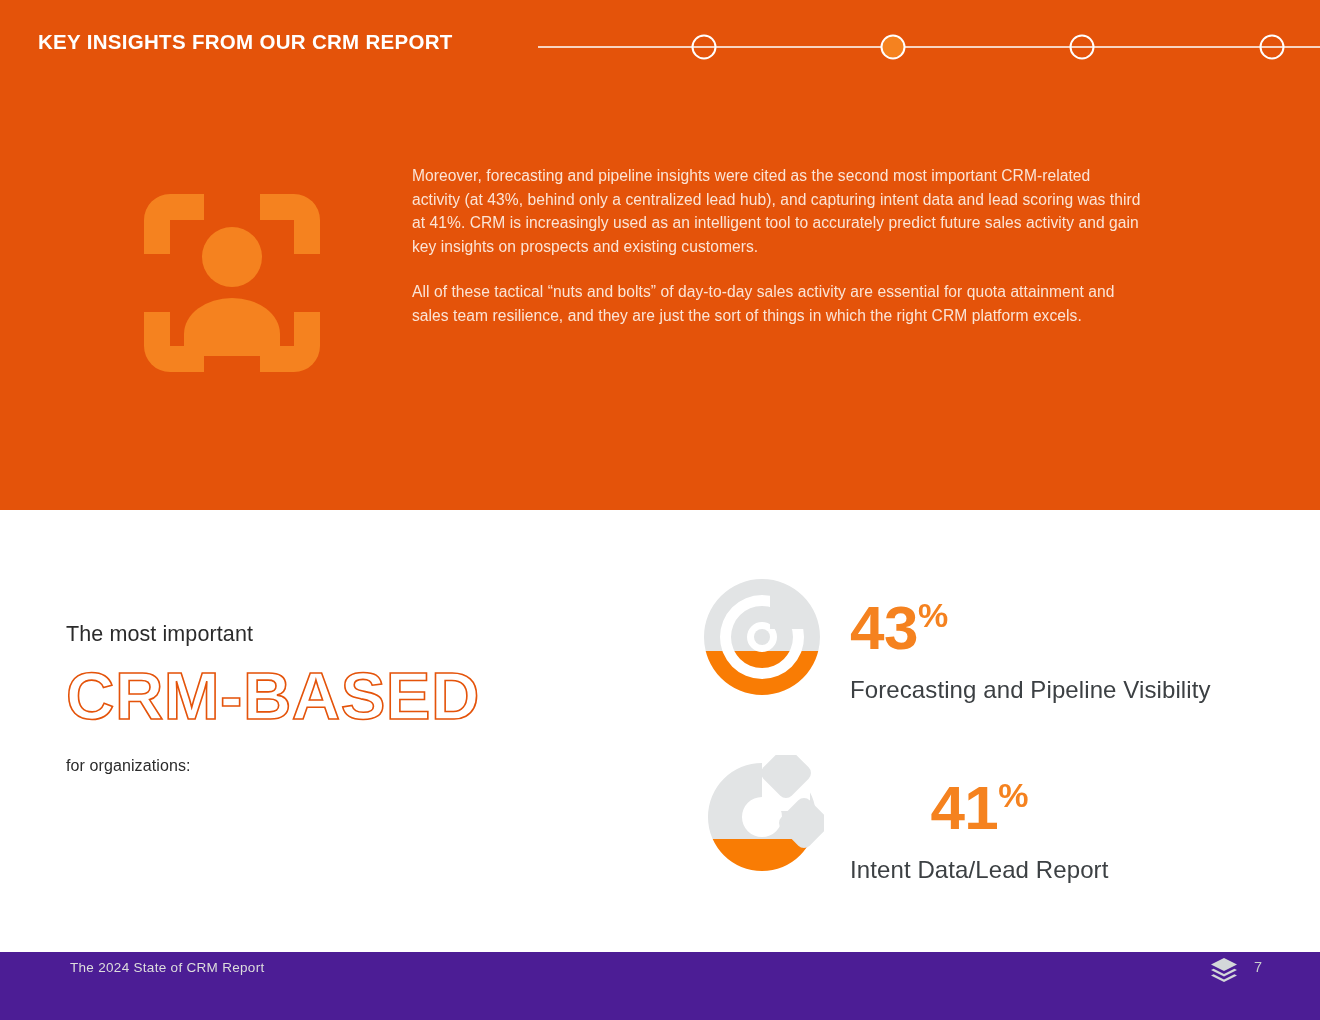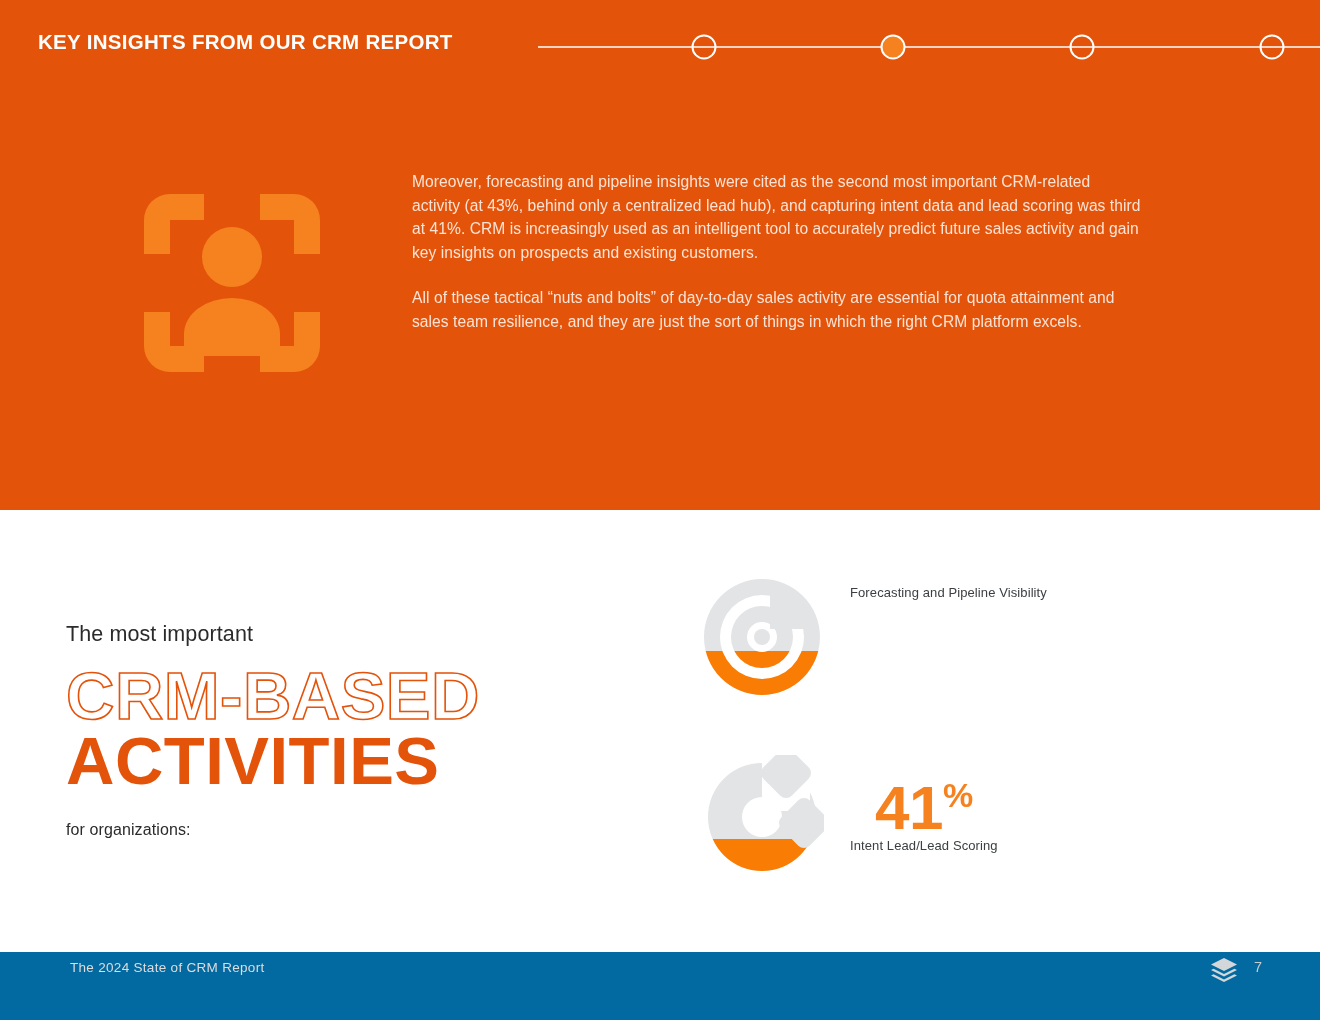--- a/index.html
+++ b/index.html
@@ -9,21 +9,21 @@
     height: 1020px;
     background: #ffffff;
     font-family: "Liberation Sans", sans-serif;
     overflow: hidden;
   }
 
   .page {
     position: relative;
     width: 1320px;
     height: 1020px;
-    background: #0369a1;
+    background: #4c1d95;
   }
 
   
   .hero {
     position: absolute;
     left: 0; top: 0;
     width: 1320px;
     height: 510px;
     background: #E4530A;
   }
@@ -59,21 +59,21 @@
     position: absolute;
     left: 144px;
     top: 194px;
     width: 176px;
     height: 178px;
   }
 
   .hero-copy {
     position: absolute;
     left: 412px;
-    top: 170px;
+    top: 164px;
     width: 730px;
   }
 
   .hero-copy p {
     color: #FBE4D6;
     font-size: 15.6px;
     line-height: 23.7px;
     letter-spacing: 0.06px;
   }
   .hero-copy p + p { margin-top: 21px; }
@@ -153,22 +153,22 @@
   .stat-value {
     font-size: 62px;
     font-weight: bold;
     color: #F5821F;
     line-height: 60px;
     letter-spacing: -0.5px;
   }
   .stat-value .pct { font-size: 34px; vertical-align: 22px; }
 
   .stat-label {
-    margin-top: 0;
-    font-size: 13px;
+    margin-top: 18px;
+    font-size: 24px;
     color: #3C4043;
     letter-spacing: 0.1px;
   }
 
   
   .footer {
     position: absolute;
     left: 4px;
     top: 955px;
     width: 1320px;
@@ -235,21 +235,20 @@
       <p>Moreover, forecasting and pipeline insights were cited as the second most important CRM-related activity (at 43%, behind only a centralized lead hub), and capturing intent data and lead scoring was third at 41%. CRM is increasingly used as an intelligent tool to accurately predict future sales activity and gain key insights on prospects and existing customers.</p>
       <p>All of these tactical “nuts and bolts” of day-to-day sales activity are essential for quota attainment and sales team resilience, and they are just the sort of things in which the right CRM platform excels.</p>
     </div>
   </div>
 
   <div class="lower">
 
     <div class="headline-block">
       <div class="kicker">The most important</div>
       <div class="headline-outline">CRM-BASED</div>
-      <div class="headline-solid">ACTIVITIES</div>
       <div class="closer">for organizations:</div>
     </div>
 
     <div class="stat" id="stat-0">
       <svg class="stat-icon" viewBox="0 0 124 134">
         <defs>
           <clipPath id="clipTop43">
             <rect x="0" y="0" width="124" height="76"></rect>
           </clipPath>
           <clipPath id="clipBot43">
@@ -275,20 +274,21 @@
           <path d="M62 4 A58 58 0 1 0 62 120 A58 58 0 0 0 62 4 Z
                    M62 20 A42 42 0 1 1 62 104 A42 42 0 1 1 62 20 Z"></path>
           <path d="M62 31 A31 31 0 1 0 62 93 A31 31 0 0 0 62 31 Z
                    M62 47 A15 15 0 1 1 62 77 A15 15 0 1 1 62 47 Z"></path>
           <circle cx="62" cy="62" r="8"></circle>
           <path d="M70 54 L70 10 A52 52 0 0 1 114 54 Z"></path>
         </g>
       </svg>
 
       <div class="stat-text">
+        <div class="stat-value"><span>43</span><span class="pct">%</span></div>
         <div class="stat-label">Forecasting and Pipeline Visibility</div>
       </div>
     </div>
 
     <div class="stat" id="stat-1">
       <svg class="stat-icon" viewBox="0 0 124 134">
         <defs>
           <clipPath id="clipTop41">
             <rect x="0" y="0" width="124" height="84"></rect>
           </clipPath>
@@ -308,21 +308,21 @@
         <g clip-path="url(#clipBot41)" fill="#F97C04">
           <path d="M62 8 A54 54 0 1 0 62 116 A54 54 0 0 0 62 8 Z
                    M62 42 A20 20 0 1 1 62 82 A20 20 0 1 1 62 42 Z"></path>
           <path d="M62 8 L110 8 L110 56 L62 56 Z" fill="#ffffff"></path>
           <rect x="84" y="48" width="40" height="40" rx="8" transform="rotate(45 104 68)" fill="#E2E4E5"></rect>
         </g>
       </svg>
 
       <div class="stat-text">
         <div class="stat-value"><span>41</span><span class="pct">%</span></div>
-        <div class="stat-label">Intent Lead/Lead Scoring</div>
+        <div class="stat-label">Intent Data/Lead Report</div>
       </div>
     </div>
   </div>
 
   <div class="footer">
     <div class="footer-note">The 2024 State of CRM Report</div>
 
     <svg class="footer-layers" viewBox="0 0 28 26">
       <g fill="#D3D7D9">
         <path d="M14 1 L27 7.5 L14 14 L1 7.5 Z"></path>

